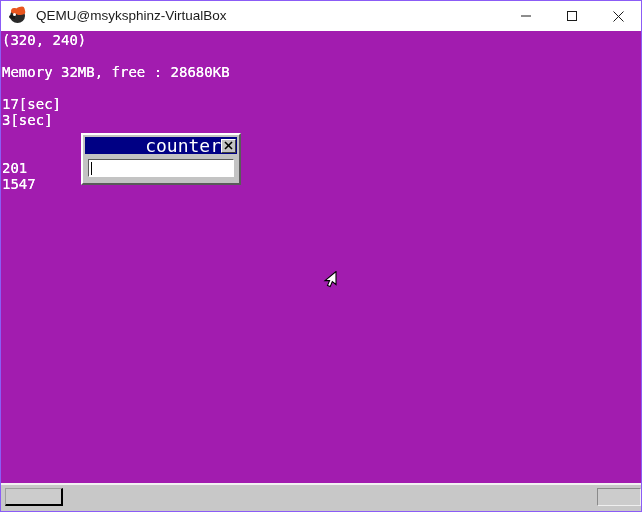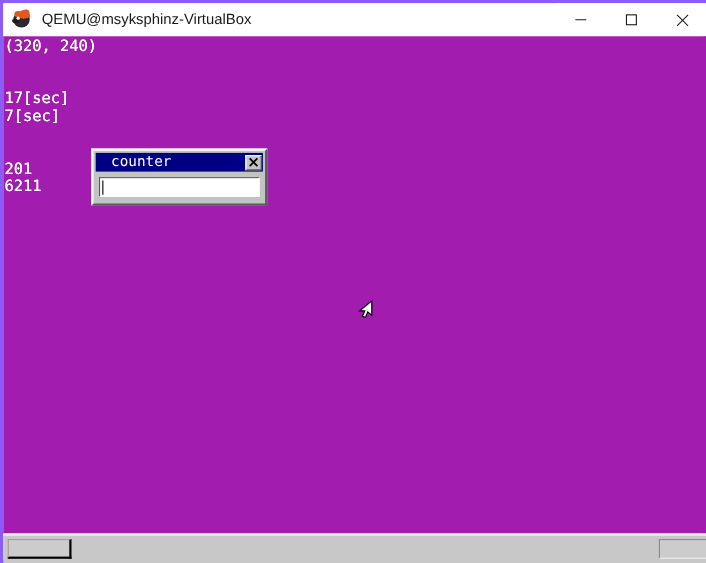--- a/index.html
+++ b/index.html
@@ -14,21 +14,21 @@
     font-family: "Liberation Sans", sans-serif;
   }
 
   
   #app-window {
     position: absolute;
     left: 0; top: 0;
     width: 642px;
     height: 512px;
     box-sizing: border-box;
-    border: 3px solid #8b5cf6;
+    border: 1px solid #8b5cf6;
     background: #ffffff;
   }
 
   
   #titlebar {
     position: absolute;
     left: 0; top: 0;
     width: 640px;
     height: 30px;
     background: #ffffff;
@@ -152,24 +152,24 @@
     left: 2px;
     top: 2px;
     width: 152px;
     height: 17px;
     background: #000084;
     display: flex;
     align-items: center;
   }
   #counter-title {
     flex: 1 1 auto;
-    text-align: left;
+    text-align: right;
     color: #ffffff;
     font-family: "DejaVu Sans Mono", "Liberation Mono", monospace;
-    font-size: 13px;
+    font-size: 18px;
     line-height: 15px;
     padding-left: 14px;
     white-space: nowrap;
   }
   #counter-close {
     flex: 0 0 auto;
     width: 15px;
     height: 14px;
     margin-right: 1px;
     background: #c3c3c3;
@@ -300,21 +300,21 @@
     <button class="win-btn" title="Close">
       <svg width="13" height="13" viewBox="0 0 13 13">
         <line x1="1.5" y1="1.5" x2="11.5" y2="11.5" stroke="#1b1b1b" stroke-width="1"></line>
         <line x1="11.5" y1="1.5" x2="1.5" y2="11.5" stroke="#1b1b1b" stroke-width="1"></line>
       </svg>
     </button>
   </div>
 
   <div id="guest-screen">
 
-    <div id="console-text"><div class="line">(320, 240)</div><div class="blank">&nbsp;</div><div class="blank">&nbsp;</div><div class="line">17[sec]</div><div class="line">7[sec]</div><div class="blank">&nbsp;</div><div class="blank">&nbsp;</div><div class="line">201</div><div class="line">6211</div></div>
+    <div id="console-text"><div class="line">(320, 240)</div><div class="blank">&nbsp;</div><div class="line">Memory 32MB, free : 28680KB</div><div class="blank">&nbsp;</div><div class="line">17[sec]</div><div class="line">3[sec]</div><div class="blank">&nbsp;</div><div class="blank">&nbsp;</div><div class="line">201</div><div class="line">1547</div></div>
 
     <div id="counter-window">
       <div id="counter-titlebar">
         <span id="counter-title">counter</span>
         <button id="counter-close">
           <svg width="9" height="9" viewBox="0 0 9 9">
             <line x1="1" y1="1" x2="8" y2="8" stroke="#000000" stroke-width="1.6"></line>
             <line x1="8" y1="1" x2="1" y2="8" stroke="#000000" stroke-width="1.6"></line>
           </svg>
         </button>

